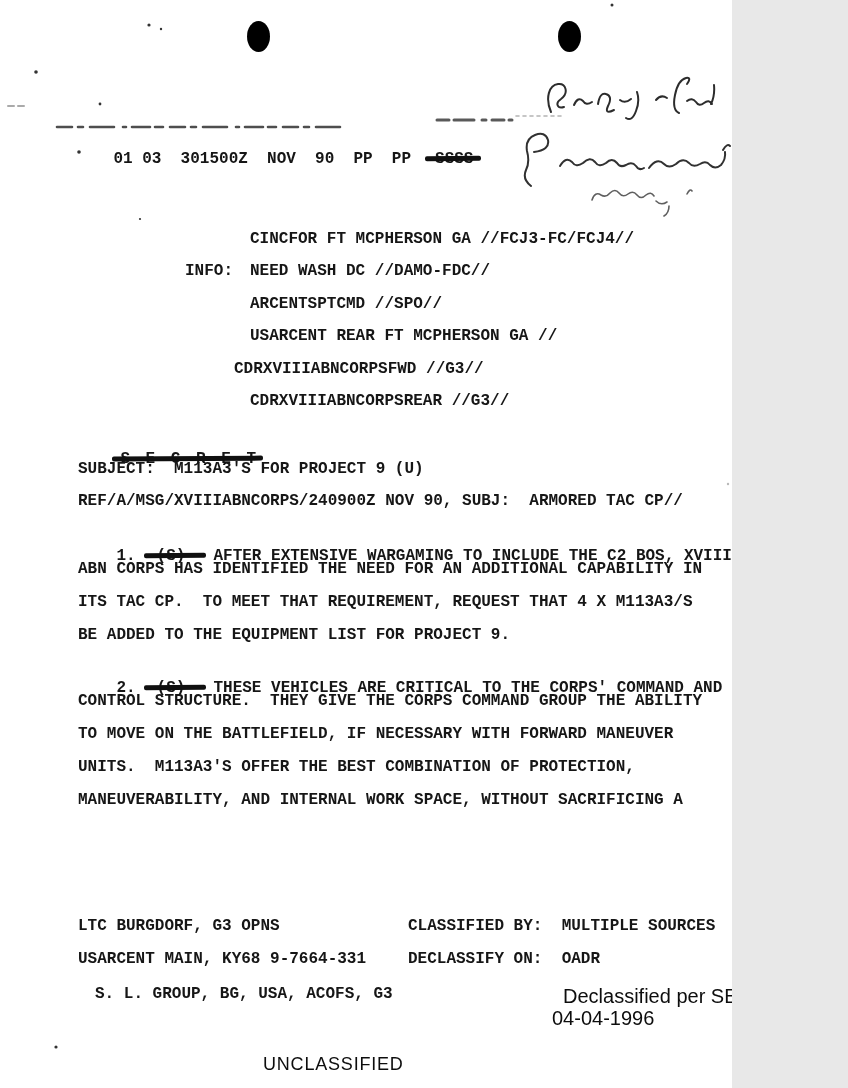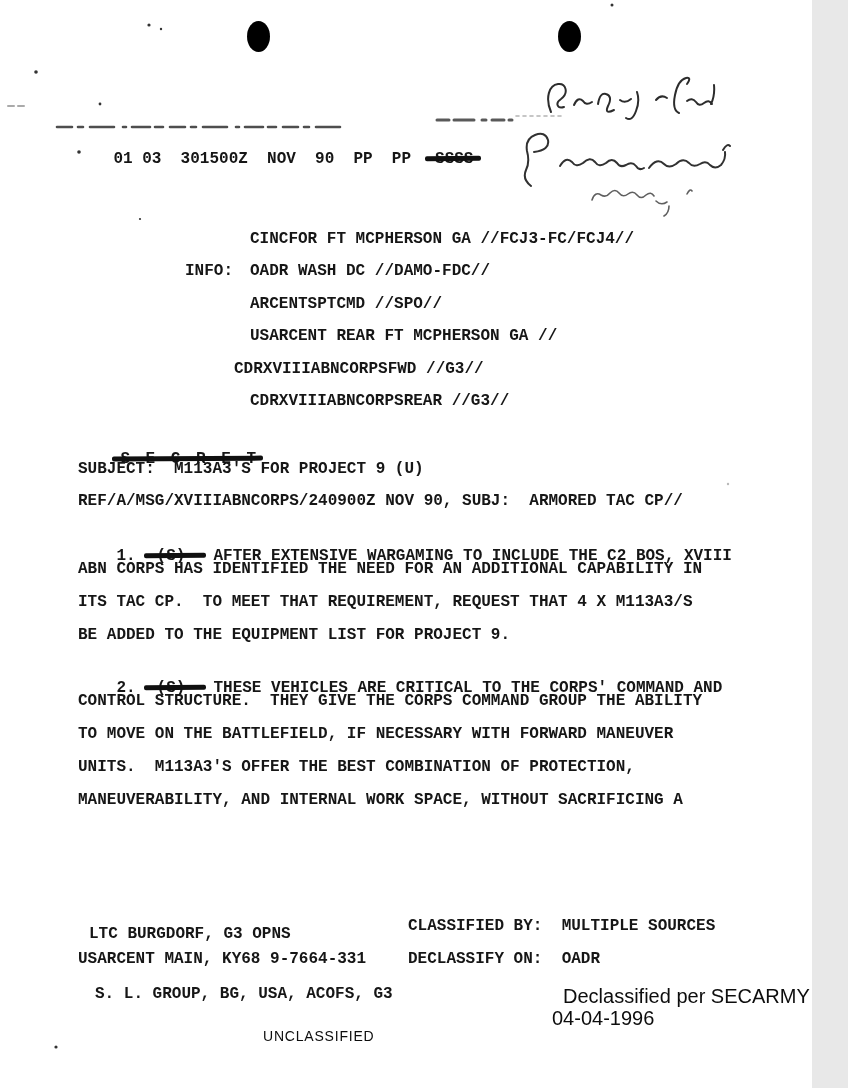--- a/index.html
+++ b/index.html
@@ -1,16 +1,16 @@
 <!DOCTYPE html>
 <html><head>
 <meta charset="utf-8">
 <style>
   html,body{margin:0;padding:0;background:#e8e8e8;}
-  .page{position:relative;width:812px;height:1088px;background:#ffffff;overflow:hidden;
+  .page{position:relative;width:732px;height:1088px;background:#ffffff;overflow:hidden;
         font-family:"Liberation Mono",monospace;}
   .tl{position:absolute;font:700 16px "Liberation Mono",monospace;color:#161616;
       white-space:pre;line-height:20px;}
   .sans{font-family:"Liberation Sans",sans-serif;font-weight:700;color:#0d0d0d;white-space:pre;position:absolute;line-height:20px;}
   .punch{position:absolute;width:23px;height:31px;background:#000;border-radius:50%;}
   .struck{position:relative;display:inline-block;}
   .struck::after{content:"";position:absolute;left:-10px;right:-8px;top:50%;height:5px;
       margin-top:-3px;background:#101010;border-radius:2px;transform:rotate(-0.5deg);}
   .struck-paren::after{left:-13px;right:-20px;}
   .secret-line{letter-spacing:3px;margin-left:20px;}
@@ -73,21 +73,21 @@
       <path d="M687,194 q3,-6 5,-3"></path>
     </g>
   </svg>
 
   <div class="tl" style="left:75px;top:129px;">
     <span>01 03  301500Z  NOV  90  PP  PP</span><span class="struck gap-h">SSSS</span>
   </div>
 
   <div class="tl" style="left:250px;top:229px;">CINCFOR FT MCPHERSON GA //FCJ3-FC/FCJ4//</div>
   <div class="tl" style="left:185px;top:261px;">INFO:</div>
-  <div class="tl" style="left:250px;top:261px;">OADR WASH DC //DAMO-FDC//</div>
+  <div class="tl" style="left:250px;top:261px;">NEED WASH DC //DAMO-FDC//</div>
   <div class="tl" style="left:250px;top:294px;">ARCENTSPTCMD //SPO//</div>
   <div class="tl" style="left:250px;top:326px;">USARCENT REAR FT MCPHERSON GA //</div>
   <div class="tl" style="left:234px;top:359px;">CDRXVIIIABNCORPSFWD //G3//</div>
   <div class="tl" style="left:250px;top:391px;">CDRXVIIIABNCORPSREAR //G3//</div>
 
   <div class="tl" style="left:62px;top:429px;">
     <span class="struck secret-line">S E C R E T</span>
   </div>
 
   <div class="tl" style="left:78px;top:459px;">SUBJECT:  M113A3'S FOR PROJECT 9 (U)</div>
@@ -101,24 +101,24 @@
   <div class="tl" style="left:78px;top:625px;">BE ADDED TO THE EQUIPMENT LIST FOR PROJECT 9.</div>
 
   <div class="tl" style="left:78px;top:658px;">
     <span>2.</span><span class="struck struck-paren gap-a gap-b">(S)</span><span>THESE VEHICLES ARE CRITICAL TO THE CORPS' COMMAND AND</span>
   </div>
   <div class="tl" style="left:78px;top:724px;">TO MOVE ON THE BATTLEFIELD, IF NECESSARY WITH FORWARD MANEUVER</div>
   <div class="tl" style="left:78px;top:691px;">CONTROL STRUCTURE.  THEY GIVE THE CORPS COMMAND GROUP THE ABILITY</div>
   <div class="tl" style="left:78px;top:757px;">UNITS.  M113A3'S OFFER THE BEST COMBINATION OF PROTECTION,</div>
   <div class="tl" style="left:78px;top:790px;">MANEUVERABILITY, AND INTERNAL WORK SPACE, WITHOUT SACRIFICING A</div>
 
-  <div class="tl" style="left:89px;top:916px;margin-top:8px;">LTC BURGDORF, G3 OPNS</div>
+  <div class="tl" style="left:78px;top:916px;">LTC BURGDORF, G3 OPNS</div>
   <div class="tl" style="left:408px;top:916px;">CLASSIFIED BY:  MULTIPLE SOURCES</div>
   <div class="tl" style="left:78px;top:949px;">USARCENT MAIN, KY68 9-7664-331</div>
   <div class="tl" style="left:408px;top:949px;">DECLASSIFY ON:  OADR</div>
   <div class="tl" style="left:95px;top:984px;">S. L. GROUP, BG, USA, ACOFS, G3</div>
 
   <div class="sans" style="left:563px;top:986px;font-size:20px;font-weight:400;">Declassified per SECARMY by CMH:</div>
   <div class="sans" style="left:552px;top:1008px;font-size:20px;font-weight:400;">04-04-1996</div>
 
-  <div class="sans" style="left:263px;top:1026px;font-size:14px;font-weight:400;letter-spacing:0.8px;">UNCLASSIFIED</div>
+  <div class="sans" style="left:263px;top:1054px;font-size:18px;font-weight:400;letter-spacing:0.8px;">UNCLASSIFIED</div>
 
 </div>
 
 </body></html>

